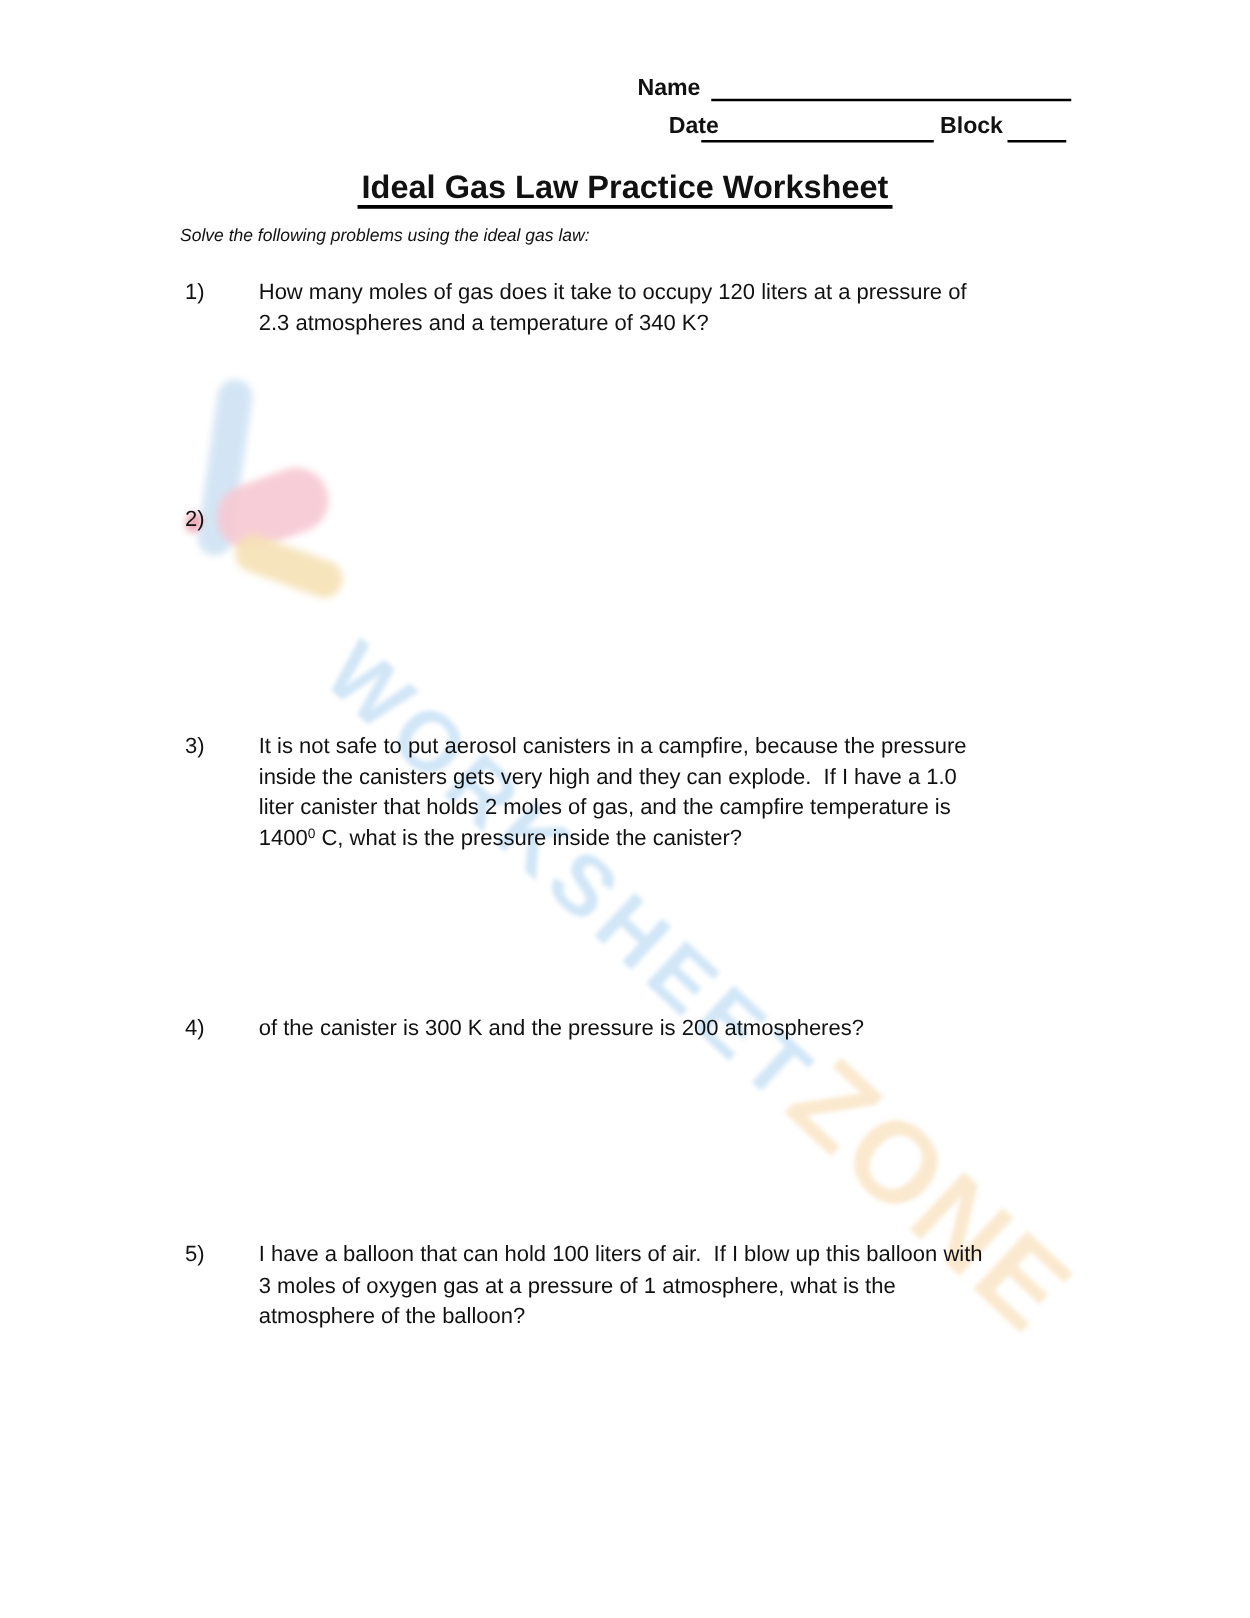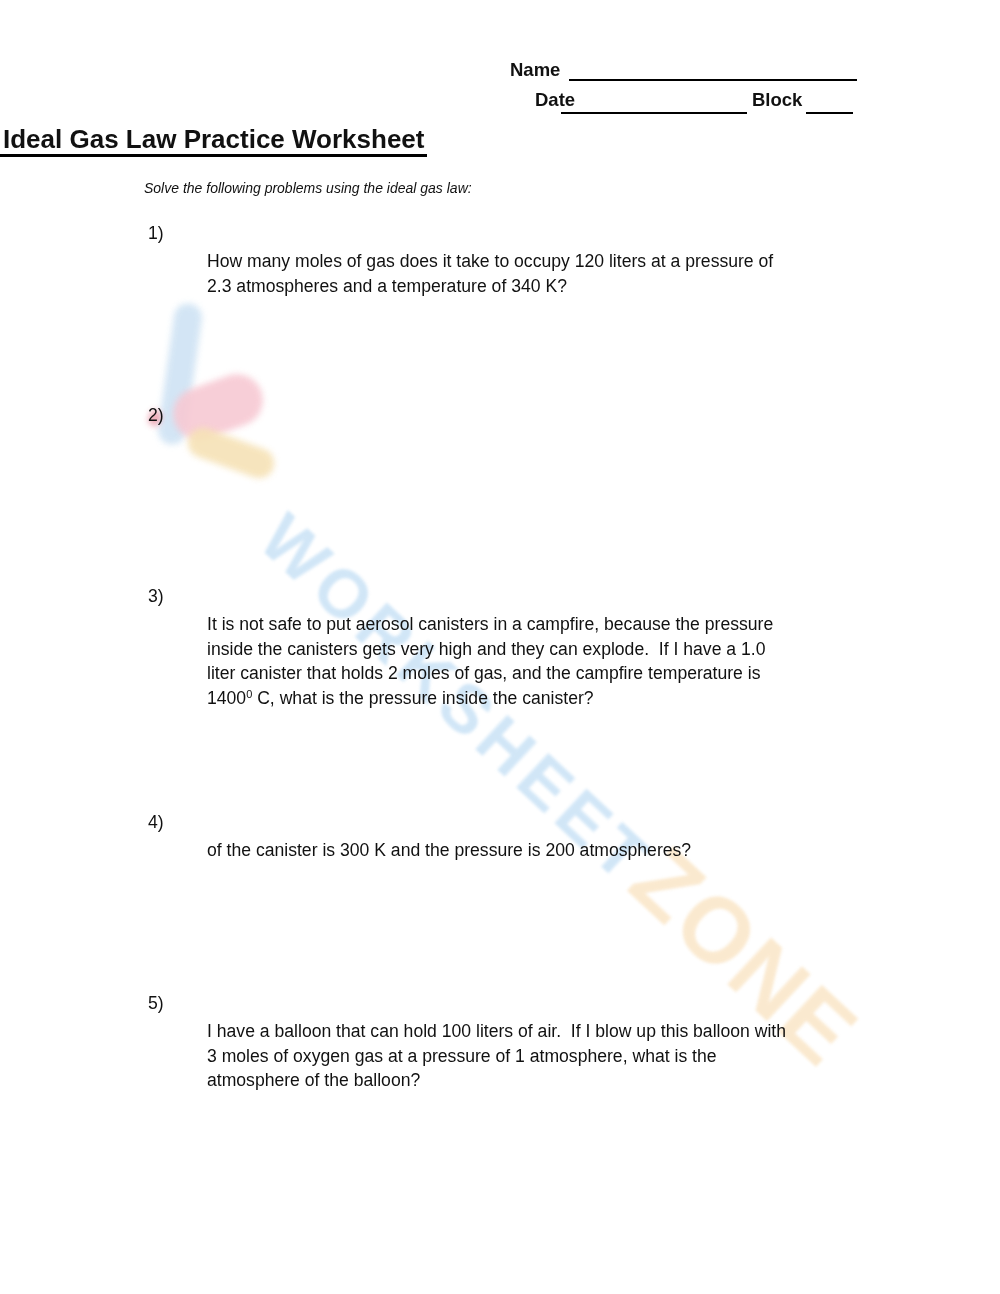--- a/index.html
+++ b/index.html
@@ -24,29 +24,29 @@
   
   #content{position:absolute;left:0;top:0;width:904px;height:1294px;z-index:2;border-radius:15px;}
   .hdr-label{position:absolute;font-weight:bold;font-size:18.5px;line-height:22px;}
   #name-label{left:510px;top:59px;}
   #date-label{left:535px;top:89px;}
   #block-label{left:752px;top:89px;}
   .hline{position:absolute;height:0;border-top:2px solid #000;}
   #name-line{left:569px;top:79px;width:288px;}
   #date-line{left:561px;top:112px;width:186px;}
   #block-line{left:806px;top:112px;width:47px;}
-  #title-row{position:absolute;left:0;top:125px;width:1000px;}
+  #title-row{position:absolute;left:0;top:135px;width:1000px;text-align:center;}
   #title-row span{
     display:inline-block;font-weight:bold;font-size:26px;line-height:28px;
     border-bottom:3px solid #000;padding:0 3px 1px 3px;
   }
   #instruction{position:absolute;left:144px;top:177px;font-style:italic;font-size:14px;line-height:22px;}
   #problems .problem{position:absolute;left:148px;width:720px;}
   .p-num{position:absolute;left:0;top:0;font-size:17.6px;line-height:24.5px;}
-  .p-body{position:absolute;left:59px;top:0;width:665px;margin-top:28px;}
+  .p-body{position:absolute;left:59px;top:0;width:665px;}
   .p-line{font-size:17.6px;line-height:24.5px;white-space:pre;}
   .sup{font-size:11px;position:relative;top:-6px;}
 </style>
 </head>
 <body>
 
 <div>
   <div class="wm-shape" id="wm-blue-stroke" style="background: rgb(207, 227, 244);"></div>
   <div class="wm-shape" id="wm-pink-blob" style="background: rgb(247, 201, 211);"></div>
   <div class="wm-shape" id="wm-yellow-stroke" style="background: rgb(246, 226, 182);"></div>

